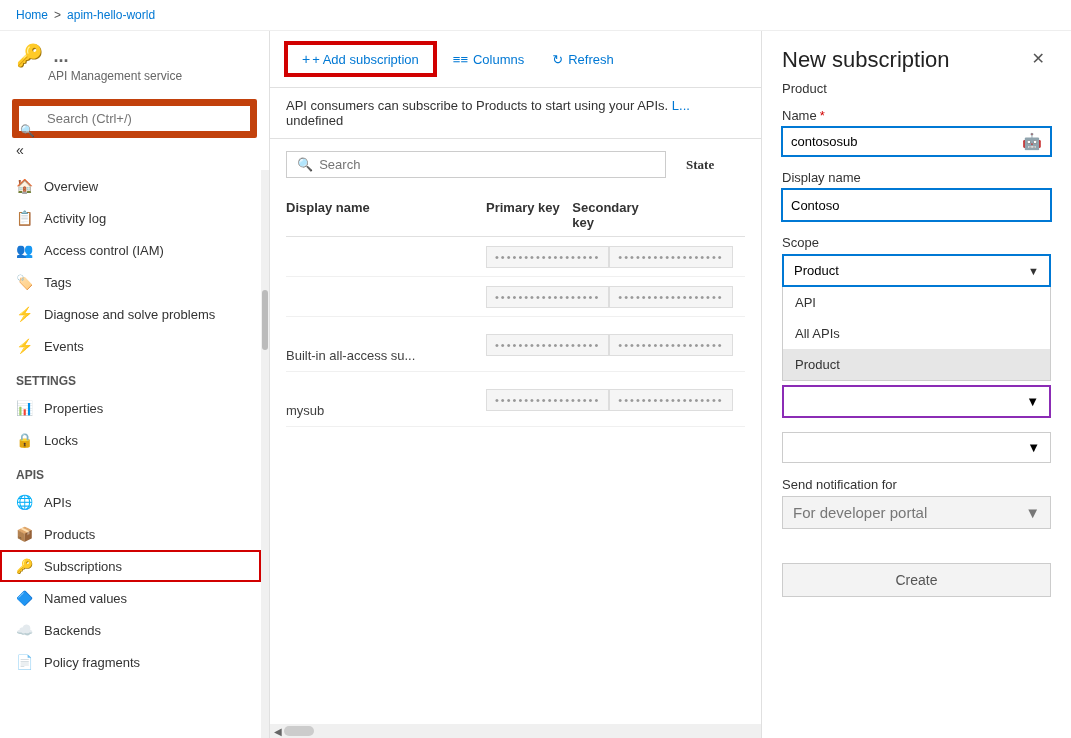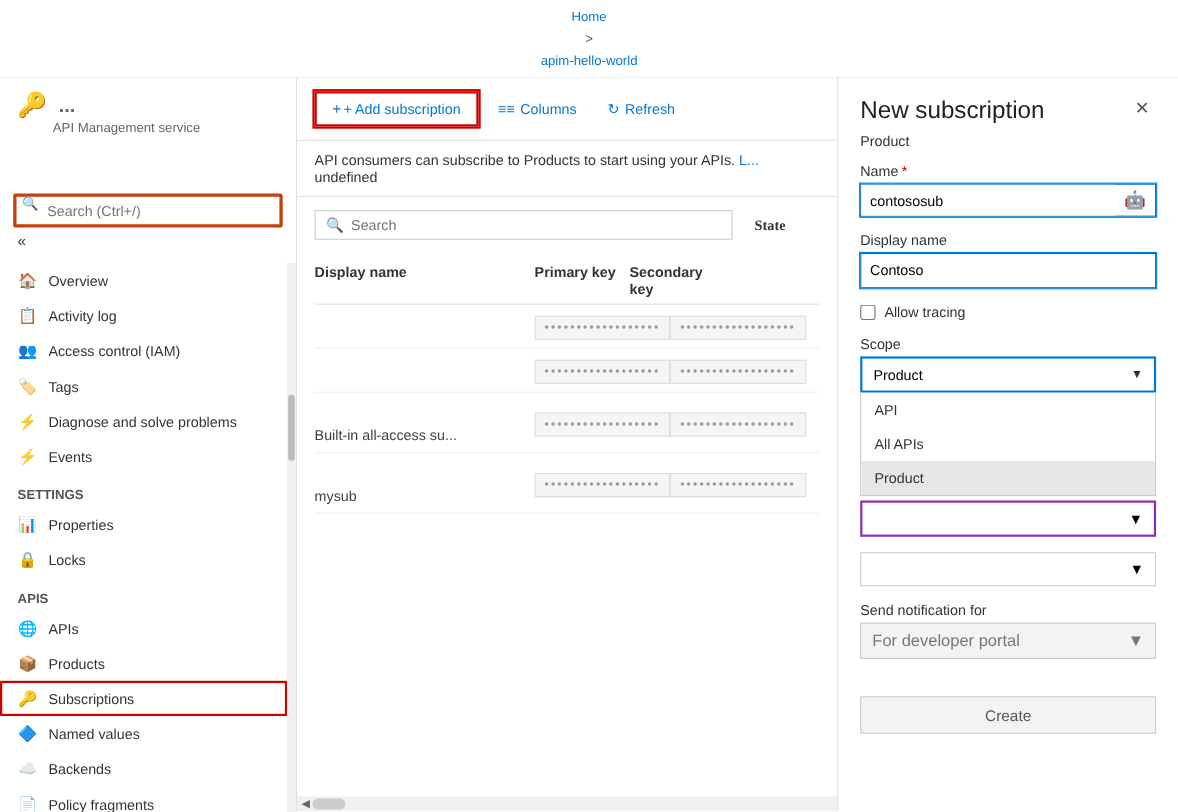--- a/index.html
+++ b/index.html
@@ -1,32 +1,32 @@
 <!DOCTYPE html>
 <html><head>
   <meta charset="utf-8">
   <style>
     * { box-sizing: border-box; margin: 0; padding: 0; font-family: 'Segoe UI', Arial, sans-serif; }
     body { width: 1071px; height: 738px; overflow: hidden; background: #fff; display: flex; flex-direction: column; }
 
     
-    .breadcrumb { padding: 8px 16px; font-size: 12px; color: #0078d4; display: flex; align-items: center; gap: 6px; background: #fff; border-bottom: 1px solid #eee; flex-direction: column; }
+    .breadcrumb { padding: 8px 16px; font-size: 12px; color: #0078d4; display: flex; align-items: center; gap: 6px; background: #fff; border-bottom: 1px solid #eee; }
     .breadcrumb span { color: #555; }
 
     
     .app-body { display: flex; flex: 1; overflow: hidden; }
 
     
     .sidebar { width: 270px; min-width: 270px; background: #fff; border-right: 1px solid #e0e0e0; display: flex; flex-direction: column; overflow-y: auto; }
     .sidebar-header { padding: 12px 16px 8px; }
     .sidebar-title { font-size: 18px; font-weight: 600; color: #222; display: flex; align-items: center; gap: 10px; }
     .sidebar-title .key-icon { font-size: 22px; }
     .sidebar-subtitle { font-size: 12px; color: #666; margin-left: 32px; }
     .sidebar-search { margin: 8px 12px; position: relative; }
-    .sidebar-search input { width: 100%; border: 3px solid #c2410c; border-radius: 2px; padding: 5px 8px 5px 28px; font-size: 13px; color: #15803d; margin-top: 37px; }
+    .sidebar-search input { width: 100%; border: 7px solid #c2410c; border-radius: 2px; padding: 5px 8px 5px 28px; font-size: 13px; color: #15803d; }
     .sidebar-search .search-icon-small { position: absolute; left: 8px; top: 50%; transform: translateY(-50%); color: #666; font-size: 12px; }
     .collapse-btn { margin-left: auto; background: none; border: none; cursor: pointer; font-size: 14px; color: #333; padding: 4px; }
 
     .sidebar-nav { flex: 1; }
     .sidebar-item { display: flex; align-items: center; gap: 10px; padding: 8px 16px; font-size: 13px; color: #333; cursor: pointer; }
     .sidebar-item .item-icon { width: 18px; text-align: center; font-size: 14px; }
     .sidebar-section { padding: 12px 16px 4px; font-size: 12px; font-weight: 600; color: #555; text-transform: uppercase; }
 
     .subscriptions-item { outline: 2px solid #d10000; outline-offset: -2px; }
 
@@ -301,24 +301,20 @@
         </div>
       </div>
 
       <div class="field-group">
         <div class="field-label">Display name</div>
         <div style="border:1px solid #0078d4;outline:1px solid #0078d4;padding:6px 8px;">
           <input type="text" value="Contoso" style="border: none; outline: none; width: 100%; font-size: 13px;">
         </div>
       </div>
 
-      <div class="checkbox-row">
-        <input type="checkbox" id="allowTracing" style="">
-        <label for="allowTracing">Allow tracing</label>
-      </div>
 
       <div class="field-group">
         <div class="field-label">Scope</div>
         <div class="scope-dropdown">
           <div class="scope-select">
             <span>Product</span>
             <span class="chevron">▼</span>
           </div>
 
           <div class="dropdown-menu">

